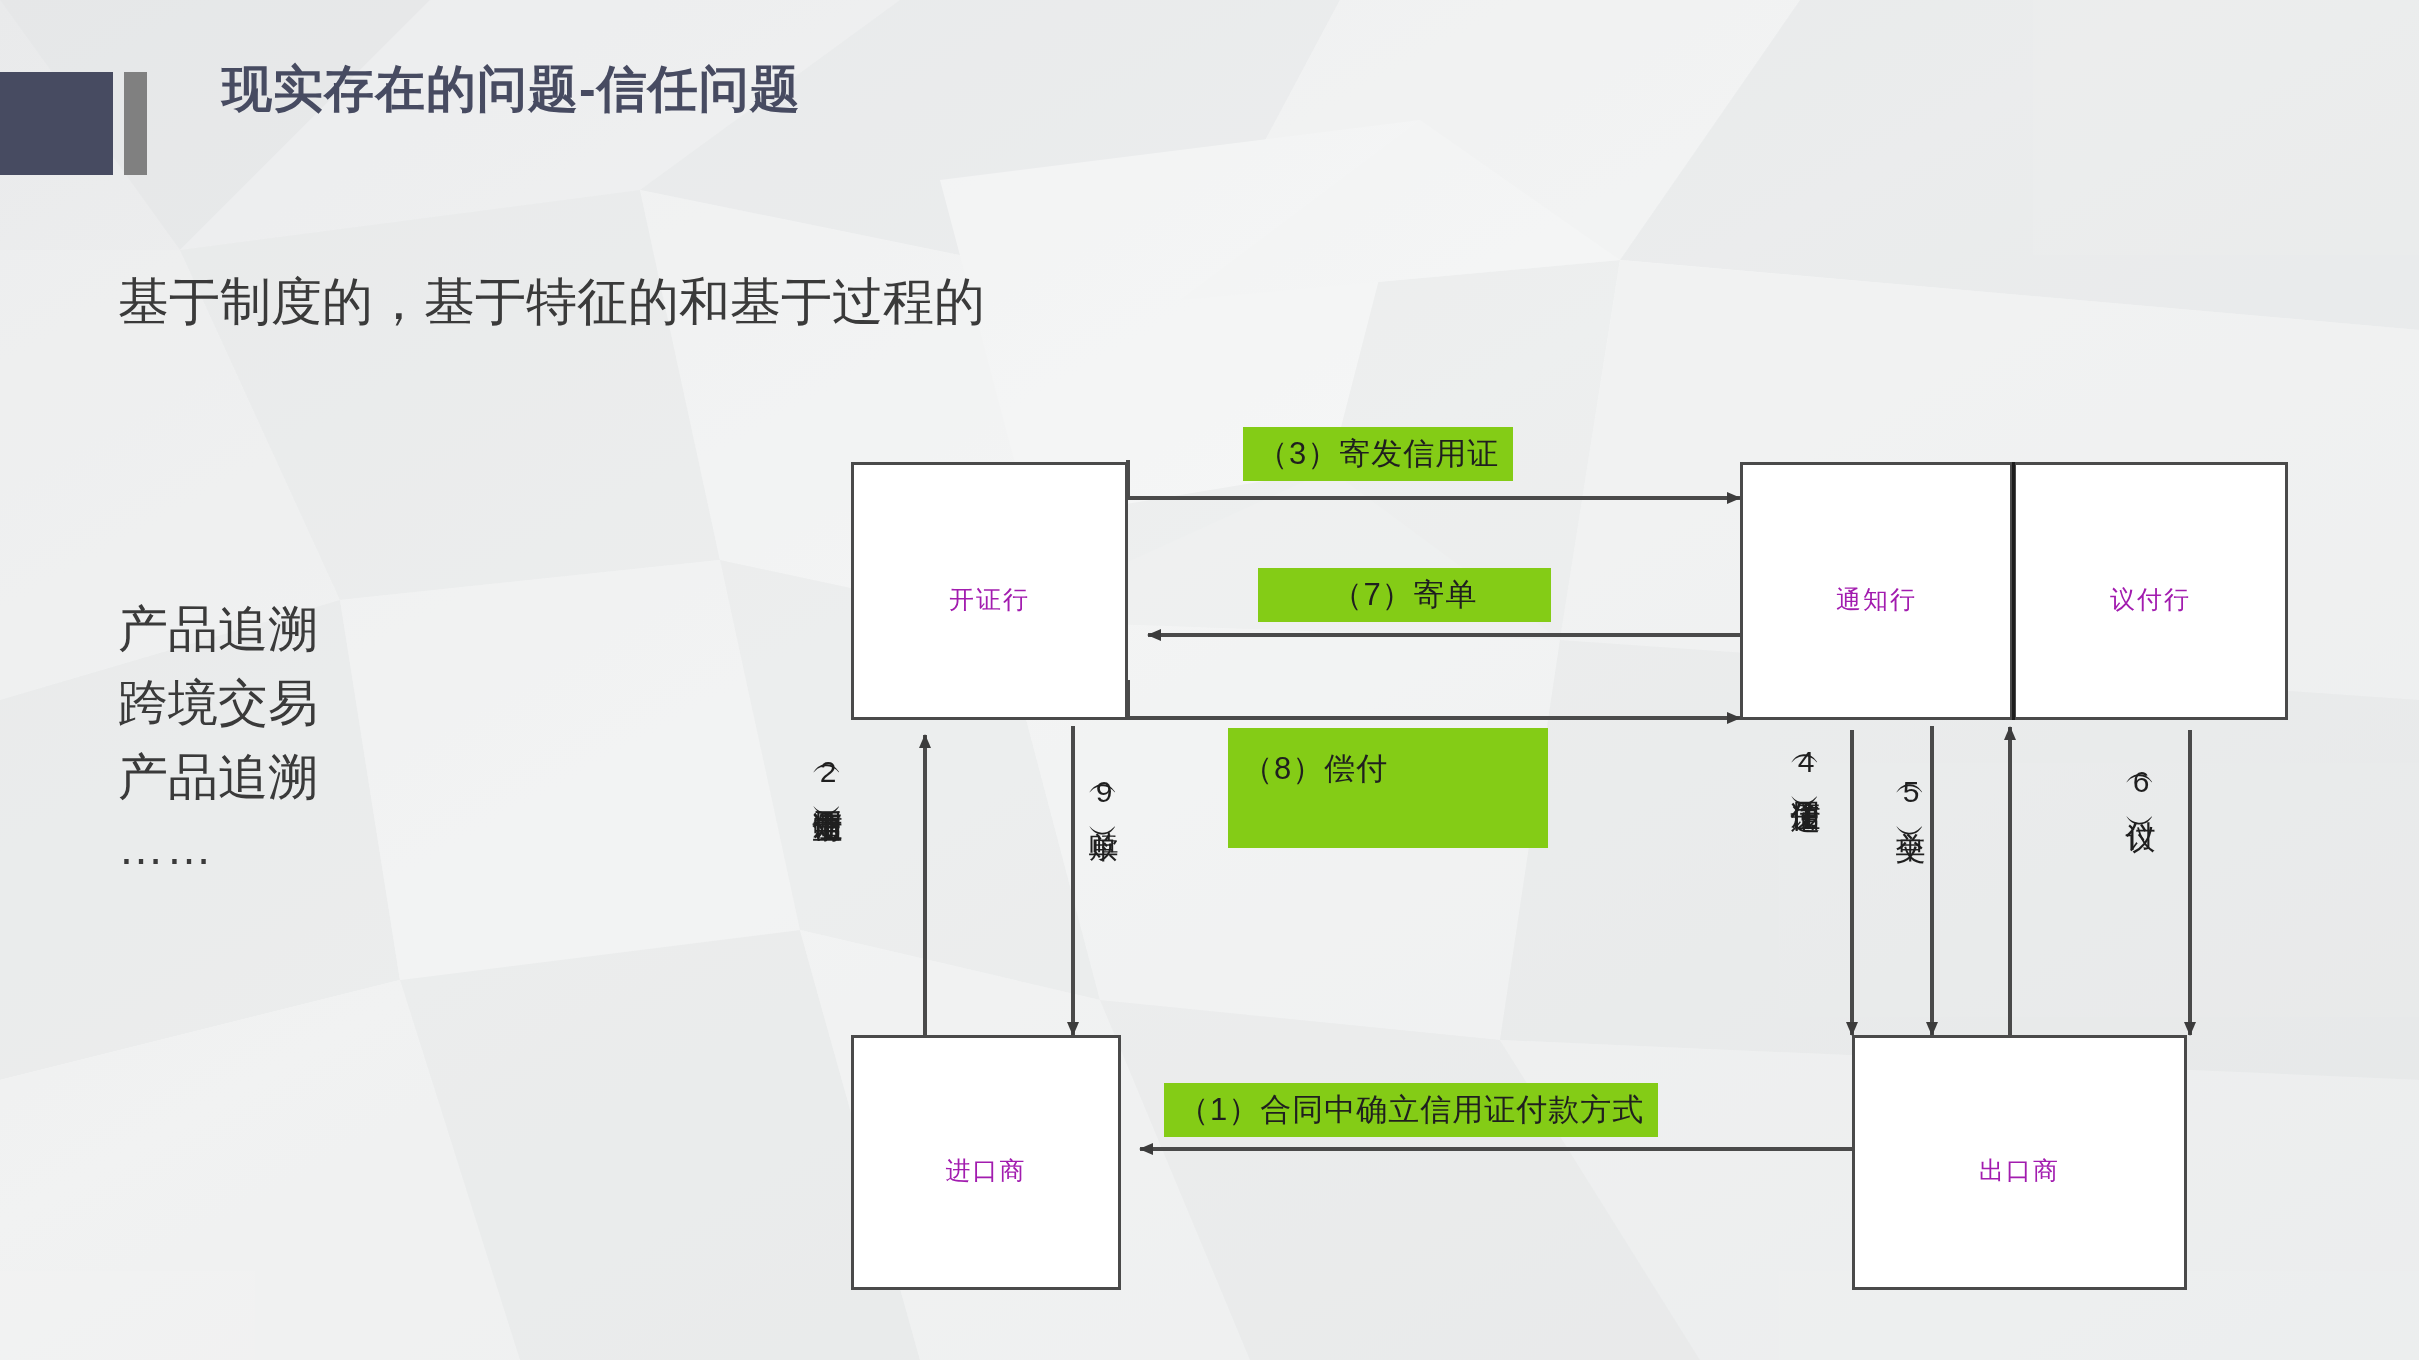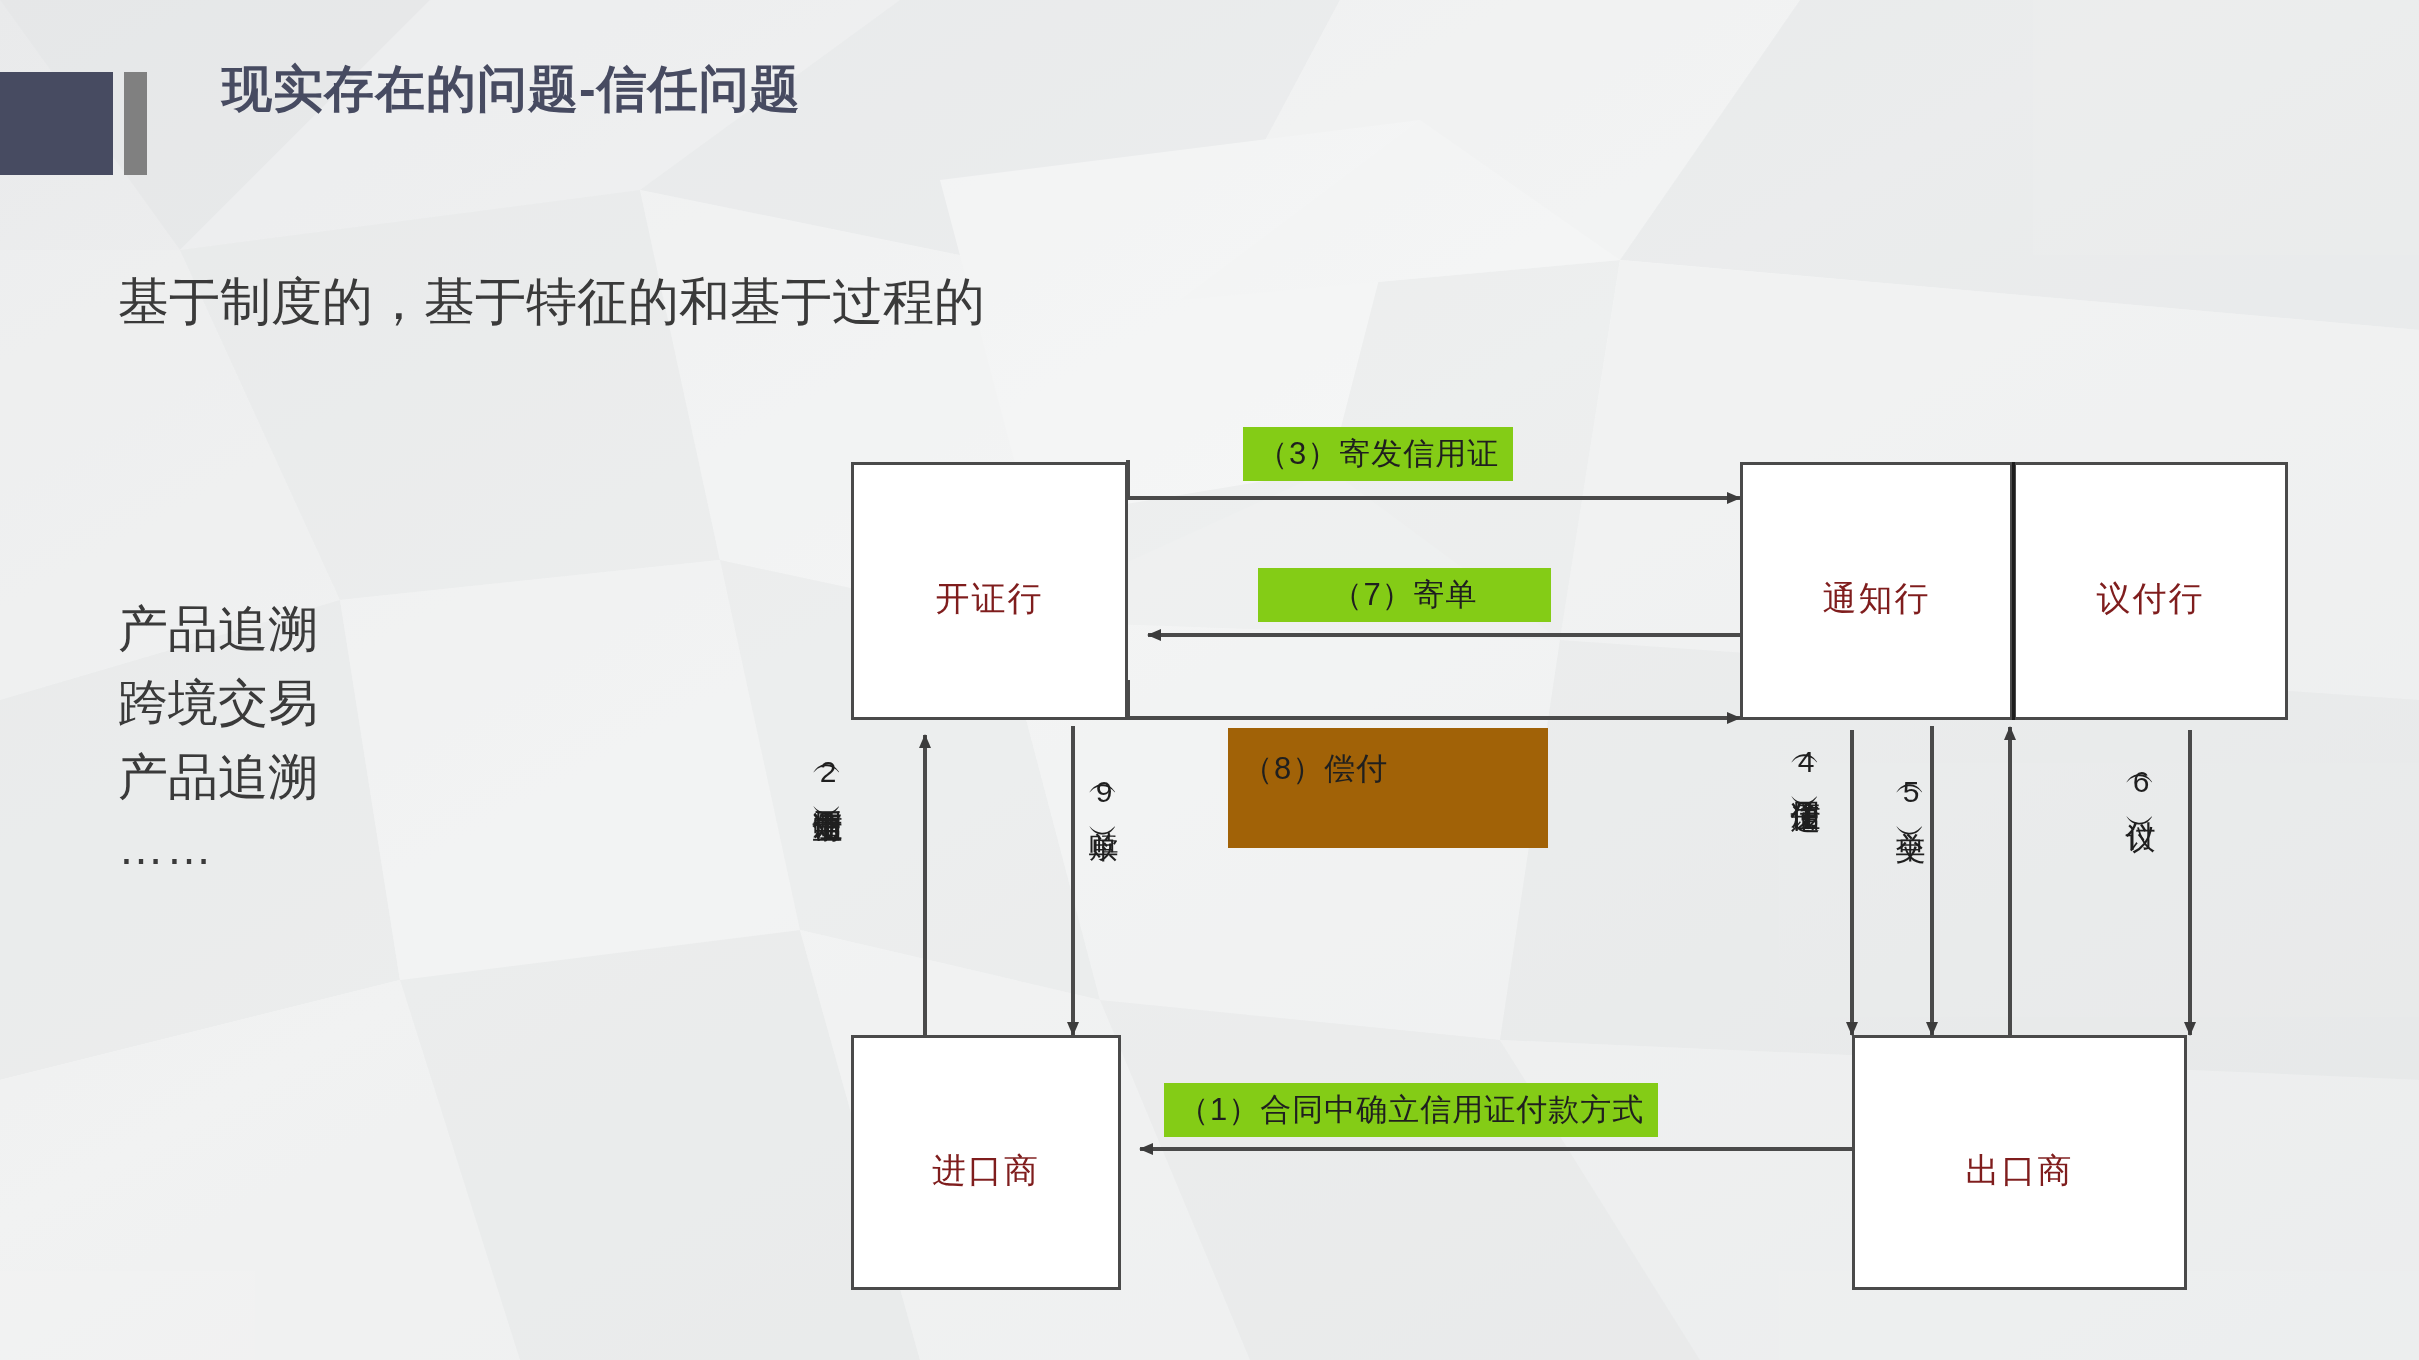--- a/index.html
+++ b/index.html
@@ -85,22 +85,22 @@
   .nodebox {
     position: absolute;
     background: #ffffff;
     border: 3px solid #4a4a4a;
     box-sizing: border-box;
     display: flex;
     align-items: center;
     justify-content: center;
   }
   .nodebox .nlabel {
-    font-size: 34px;
-    color: #7f1d1d;
+    font-size: 25px;
+    color: #a21caf;
     letter-spacing: 2px;
     white-space: nowrap;
     margin-top: 16px;
   }
   .hsplit {
     position: absolute;
     width: 3px;
     background: #1d1d1d;
   }
   
@@ -117,21 +117,21 @@
   .elabel.vert {
     writing-mode: vertical-rl;
     text-orientation: upright;
     background: transparent;
     line-height: 1.02;
     letter-spacing: 0px;
     padding: 0;
     text-align: left;
   }
   .elabel.boxed8 {
-    background: #a16207;
+    background: #84cc16;
   }
 </style>
 </head>
 <body>
 
 <div id="slide">
 
   <svg class="bg-layer" viewBox="0 0 2419 1360" preserveAspectRatio="none">
     <defs>
       <linearGradient id="bgg" x1="0" y1="0" x2="1" y2="1">

